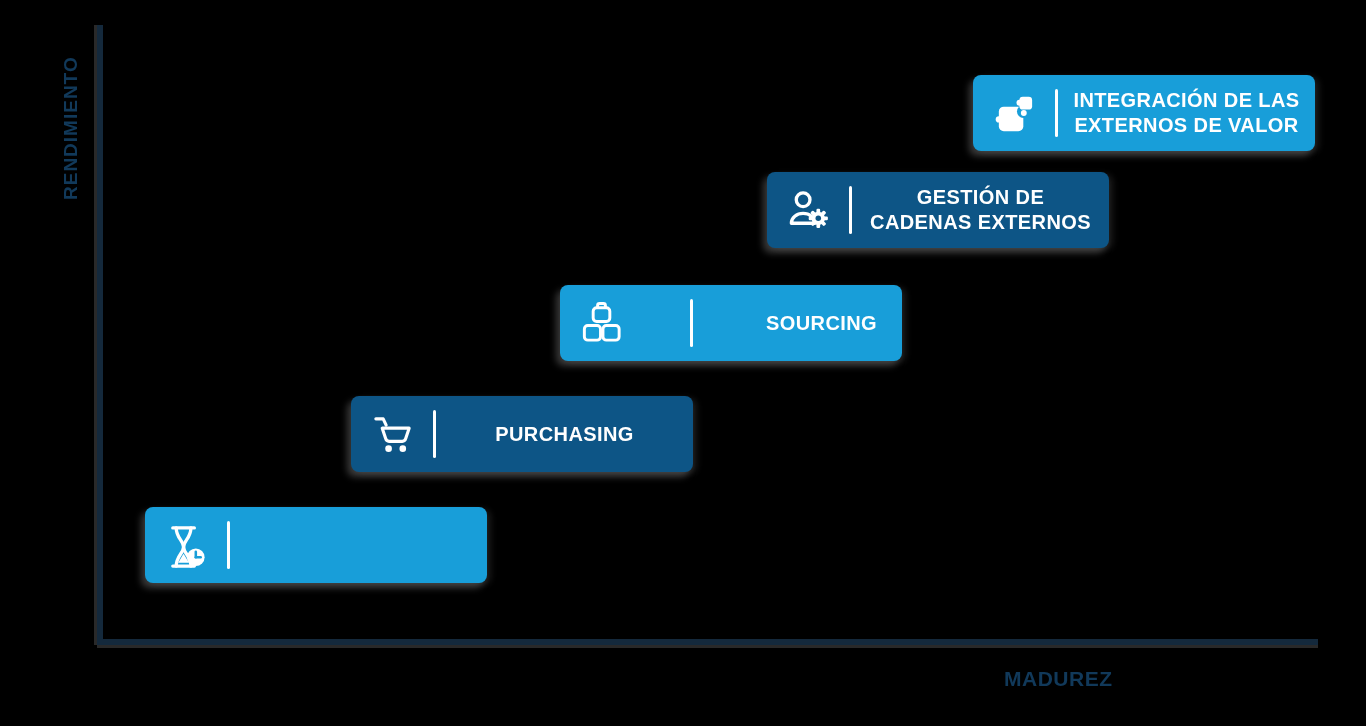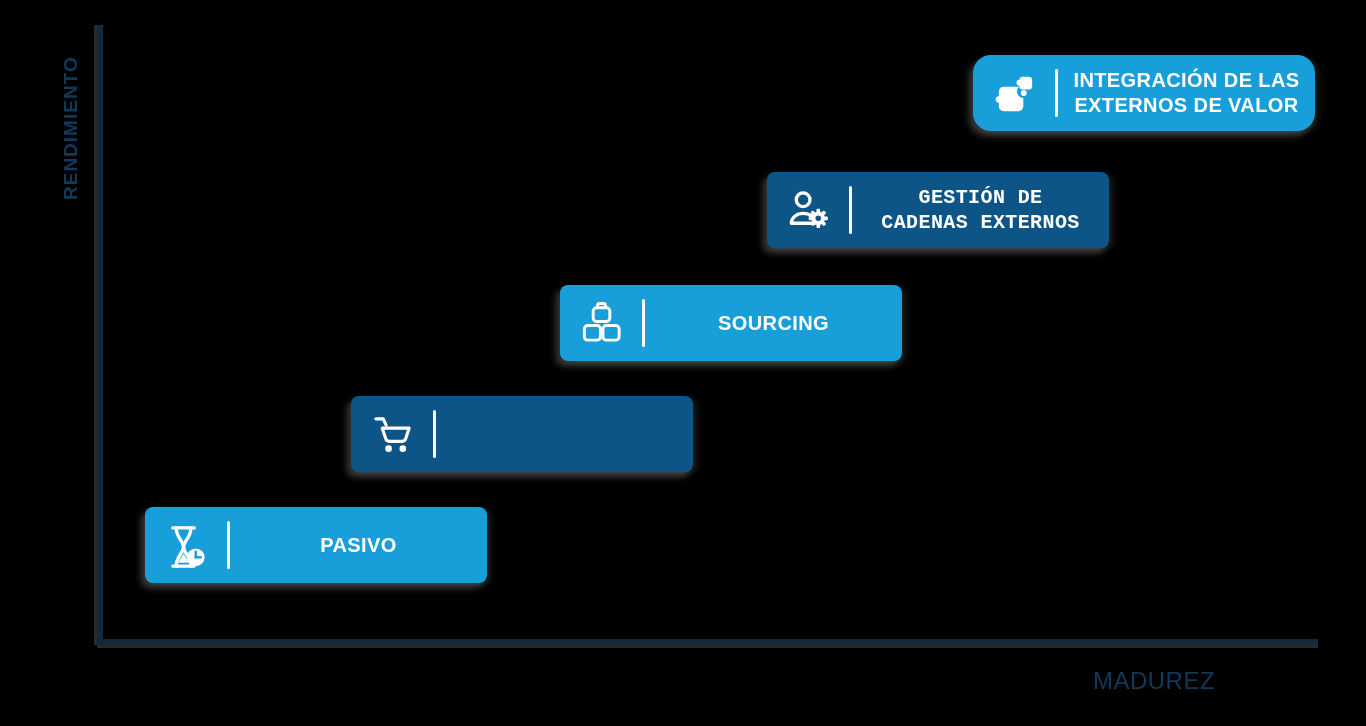--- a/index.html
+++ b/index.html
@@ -19,35 +19,35 @@
   .axis{position:absolute;background:var(--axis-line);}
   .y-axis{left:97px;top:25px;width:6px;height:620px;box-shadow:-3px 0 0 rgba(90,90,90,.45);}
   .x-axis{left:97px;top:639px;width:1221px;height:6px;box-shadow:0 3px 0 rgba(90,90,90,.45);}
   .y-axis-label{
     position:absolute;left:56px;top:48px;height:160px;width:30px;
     display:flex;align-items:center;justify-content:center;
     writing-mode:vertical-rl;transform:rotate(180deg);
     color:var(--axis-label-text);font-weight:bold;font-size:19px;letter-spacing:1px;
   }
   .x-axis-label{
-    position:absolute;right:62px;top:667px;width:300px;text-align:center;
-    color:var(--axis-label-text);font-weight:normal;font-size:24px;letter-spacing:.5px;
+    position:absolute;right:62px;top:667px;width:300px;text-align:left;
+    color:var(--axis-label-text);font-weight:bold;font-size:21px;letter-spacing:.5px;
   }
   .step{
     position:absolute;width:342px;height:76px;border-radius:8px;
     display:flex;align-items:center;
     box-shadow:-4px 5px 7px rgba(125,125,125,.45),4px 2px 6px rgba(125,125,125,.22);
   }
   .step.light{background:var(--light-blue);--bg:var(--light-blue);}
-  .step.dark{background:var(--dark-blue);font-family:Liberation Mono, monospace;--bg:var(--dark-blue);}
+  .step.dark{background:var(--dark-blue);--bg:var(--dark-blue);}
   #step-pasivo{left:145px;top:507px;}
   #step-purchasing{left:351px;top:396px;}
-  #step-sourcing{left:560px;top:285px;}
+  #step-sourcing{left:560px;top:285px;gap:48px;}
   #step-gestion{left:767px;top:172px;}
-  #step-integracion{left:973px;top:55px;border-radius:18px;}
+  #step-integracion{left:973px;top:75px;}
   .icon-wrap{flex:0 0 82px;display:flex;align-items:center;justify-content:center;}
   .icon-wrap svg{display:block;}
   .divider{flex:0 0 3px;height:48px;background:#fff;border-radius:2px;}
   .step-text{
     flex:1;text-align:center;color:var(--step-text);
     font-weight:bold;font-size:20px;line-height:25px;letter-spacing:.4px;
     padding:0 6px;
   }
 </style>
 </head>
@@ -71,37 +71,37 @@
         </g>
         <path d="M15.5 41.5 H26.5 L21 32.5 Z" fill="#fff"></path>
         <circle cx="33.5" cy="36" r="9" fill="#fff"></circle>
         <g stroke="var(--bg)" stroke-width="2.6" stroke-linecap="round" fill="none">
           <path d="M33.5 36 V30.5"></path>
             <path d="M33.5 36 H38.5"></path>
         </g>
       </svg>
     </span>
     <span class="divider"></span>
-    <span class="step-text">
-      <span>PASIVO</span>
-    </span>
   </div>
 
   <div class="step dark" id="step-purchasing">
     <span class="icon-wrap">
       <svg viewBox="0 0 48 48" width="47" height="47">
         <g fill="none" stroke="#fff" stroke-width="3.2" stroke-linecap="round" stroke-linejoin="round">
           <path d="M7 8 h7.5 l3 6.5"></path>
           <path d="M13.5 17.5 h27.5 l-3.6 10.8 a3.6 3.6 0 0 1 -3.4 2.7 h-13.5 a3.6 3.6 0 0 1 -3.4 -2.7 Z"></path>
         </g>
         <circle cx="20" cy="38.5" r="3.4" fill="#fff"></circle>
         <circle cx="34.5" cy="38.5" r="3.4" fill="#fff"></circle>
       </svg>
     </span>
     <span class="divider"></span>
+    <span class="step-text">
+      <span>PURCHASING</span>
+    </span>
   </div>
 
   <div class="step light" id="step-sourcing">
     <span class="icon-wrap">
       <svg viewBox="0 0 48 48" width="47" height="47">
         <g fill="none" stroke="#fff" stroke-width="3" stroke-linejoin="round">
           <path d="M20 8 v-2.5 a2 2 0 0 1 2 -2 h4 a2 2 0 0 1 2 2 V8"></path>
           <rect x="15.5" y="8" width="17" height="14" rx="3.5"></rect>
           <rect x="6.5" y="26" width="16.5" height="15" rx="3.5"></rect>
           <rect x="25.5" y="26" width="16.5" height="15" rx="3.5"></rect>

